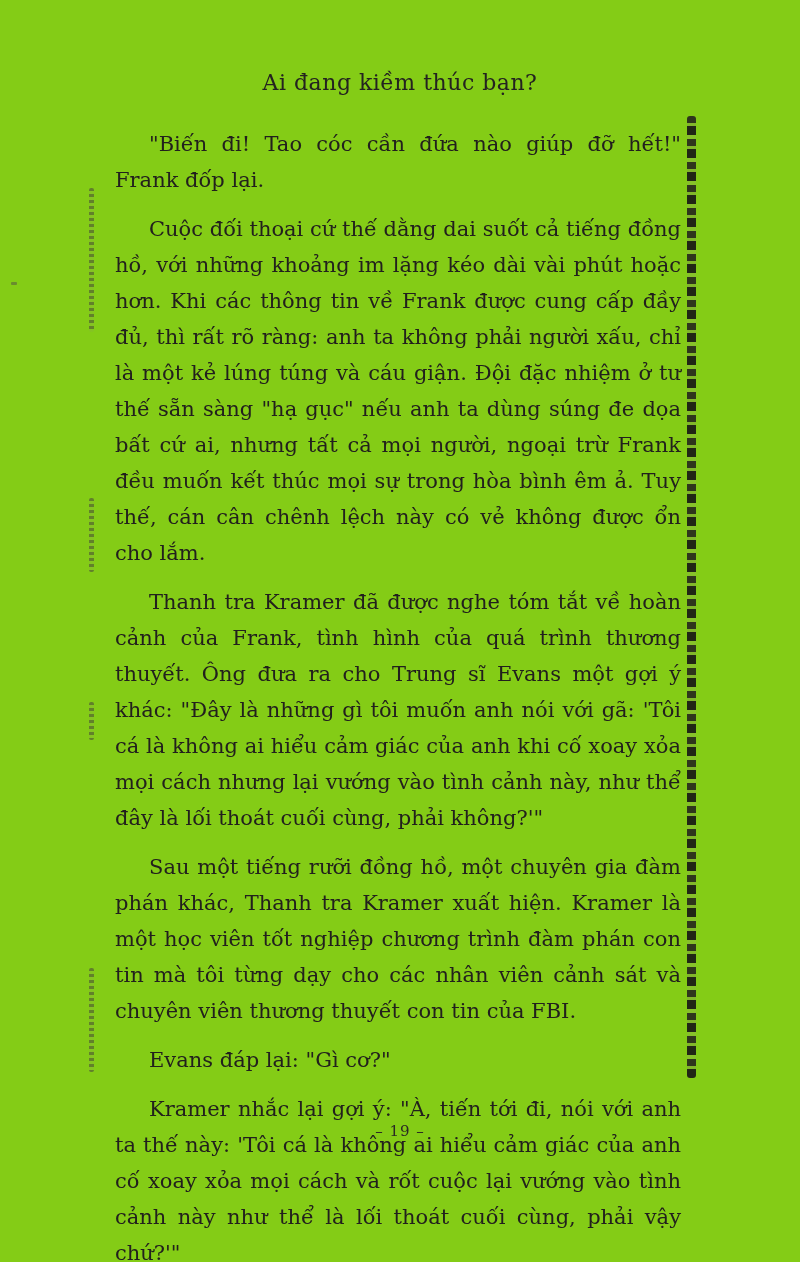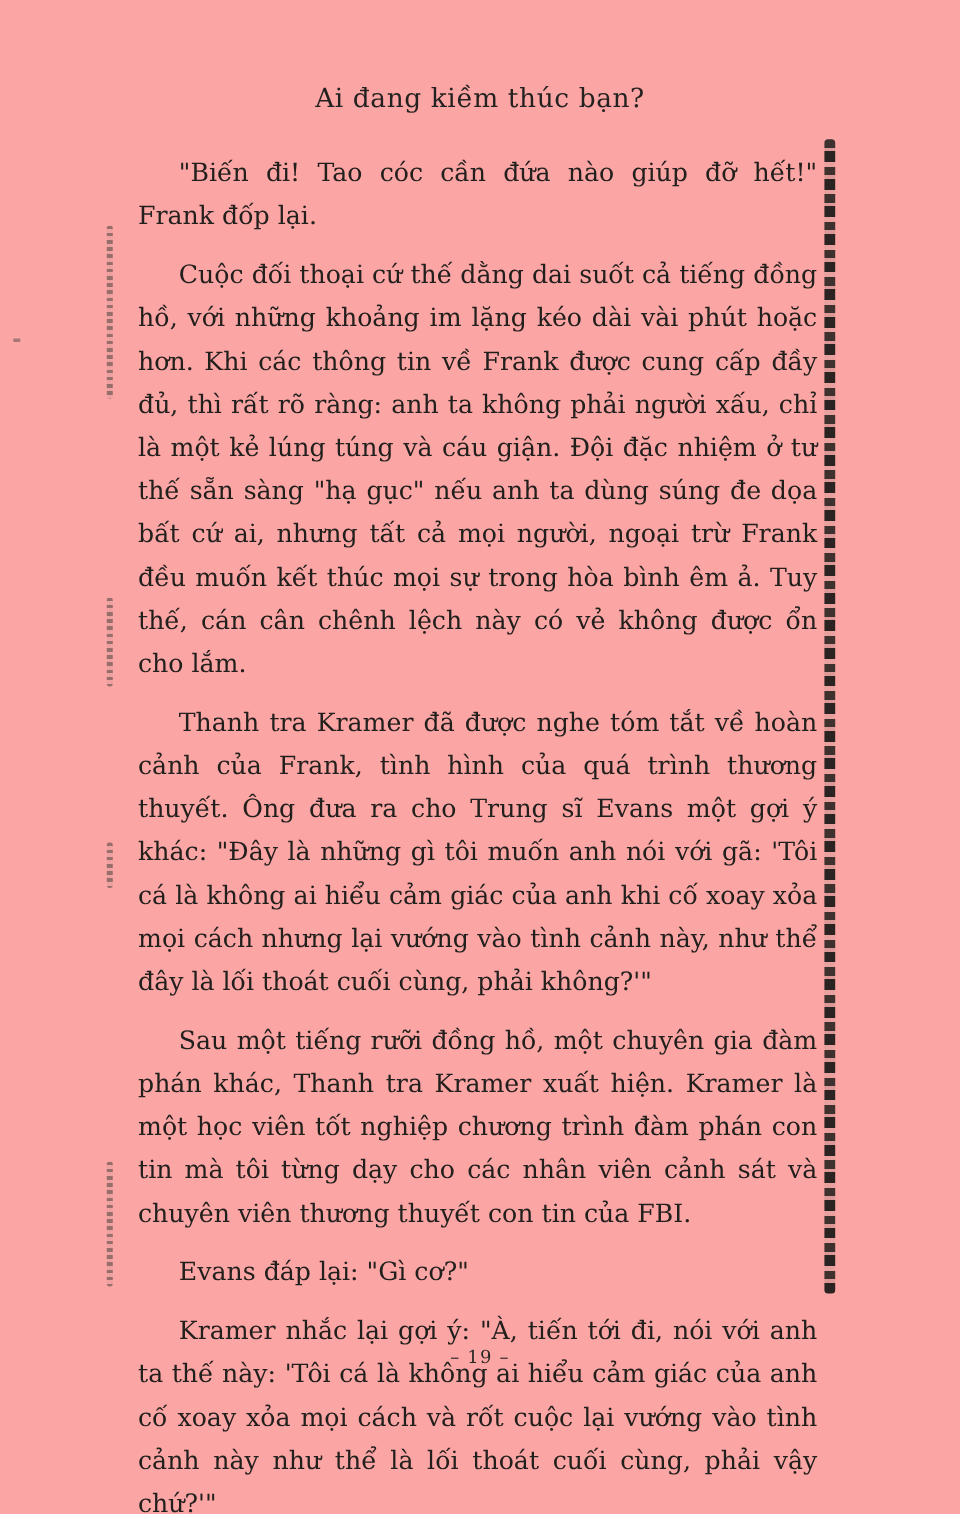--- a/index.html
+++ b/index.html
@@ -4,21 +4,21 @@
 <style>
   html, body {
     margin: 0;
     padding: 0;
     background: #ffffff;
   }
   .page {
     position: relative;
     width: 800px;
     height: 1262px;
-    background: #fca5a5;
+    background: #84cc16;
     font-family: "DejaVu Serif", serif;
     color: #1c1b19;
     overflow: hidden;
   }
   .page-title {
     padding-top: 68px;
     text-align: center;
     font-size: 22px;
     line-height: 30px;
     letter-spacing: 0.5px;

